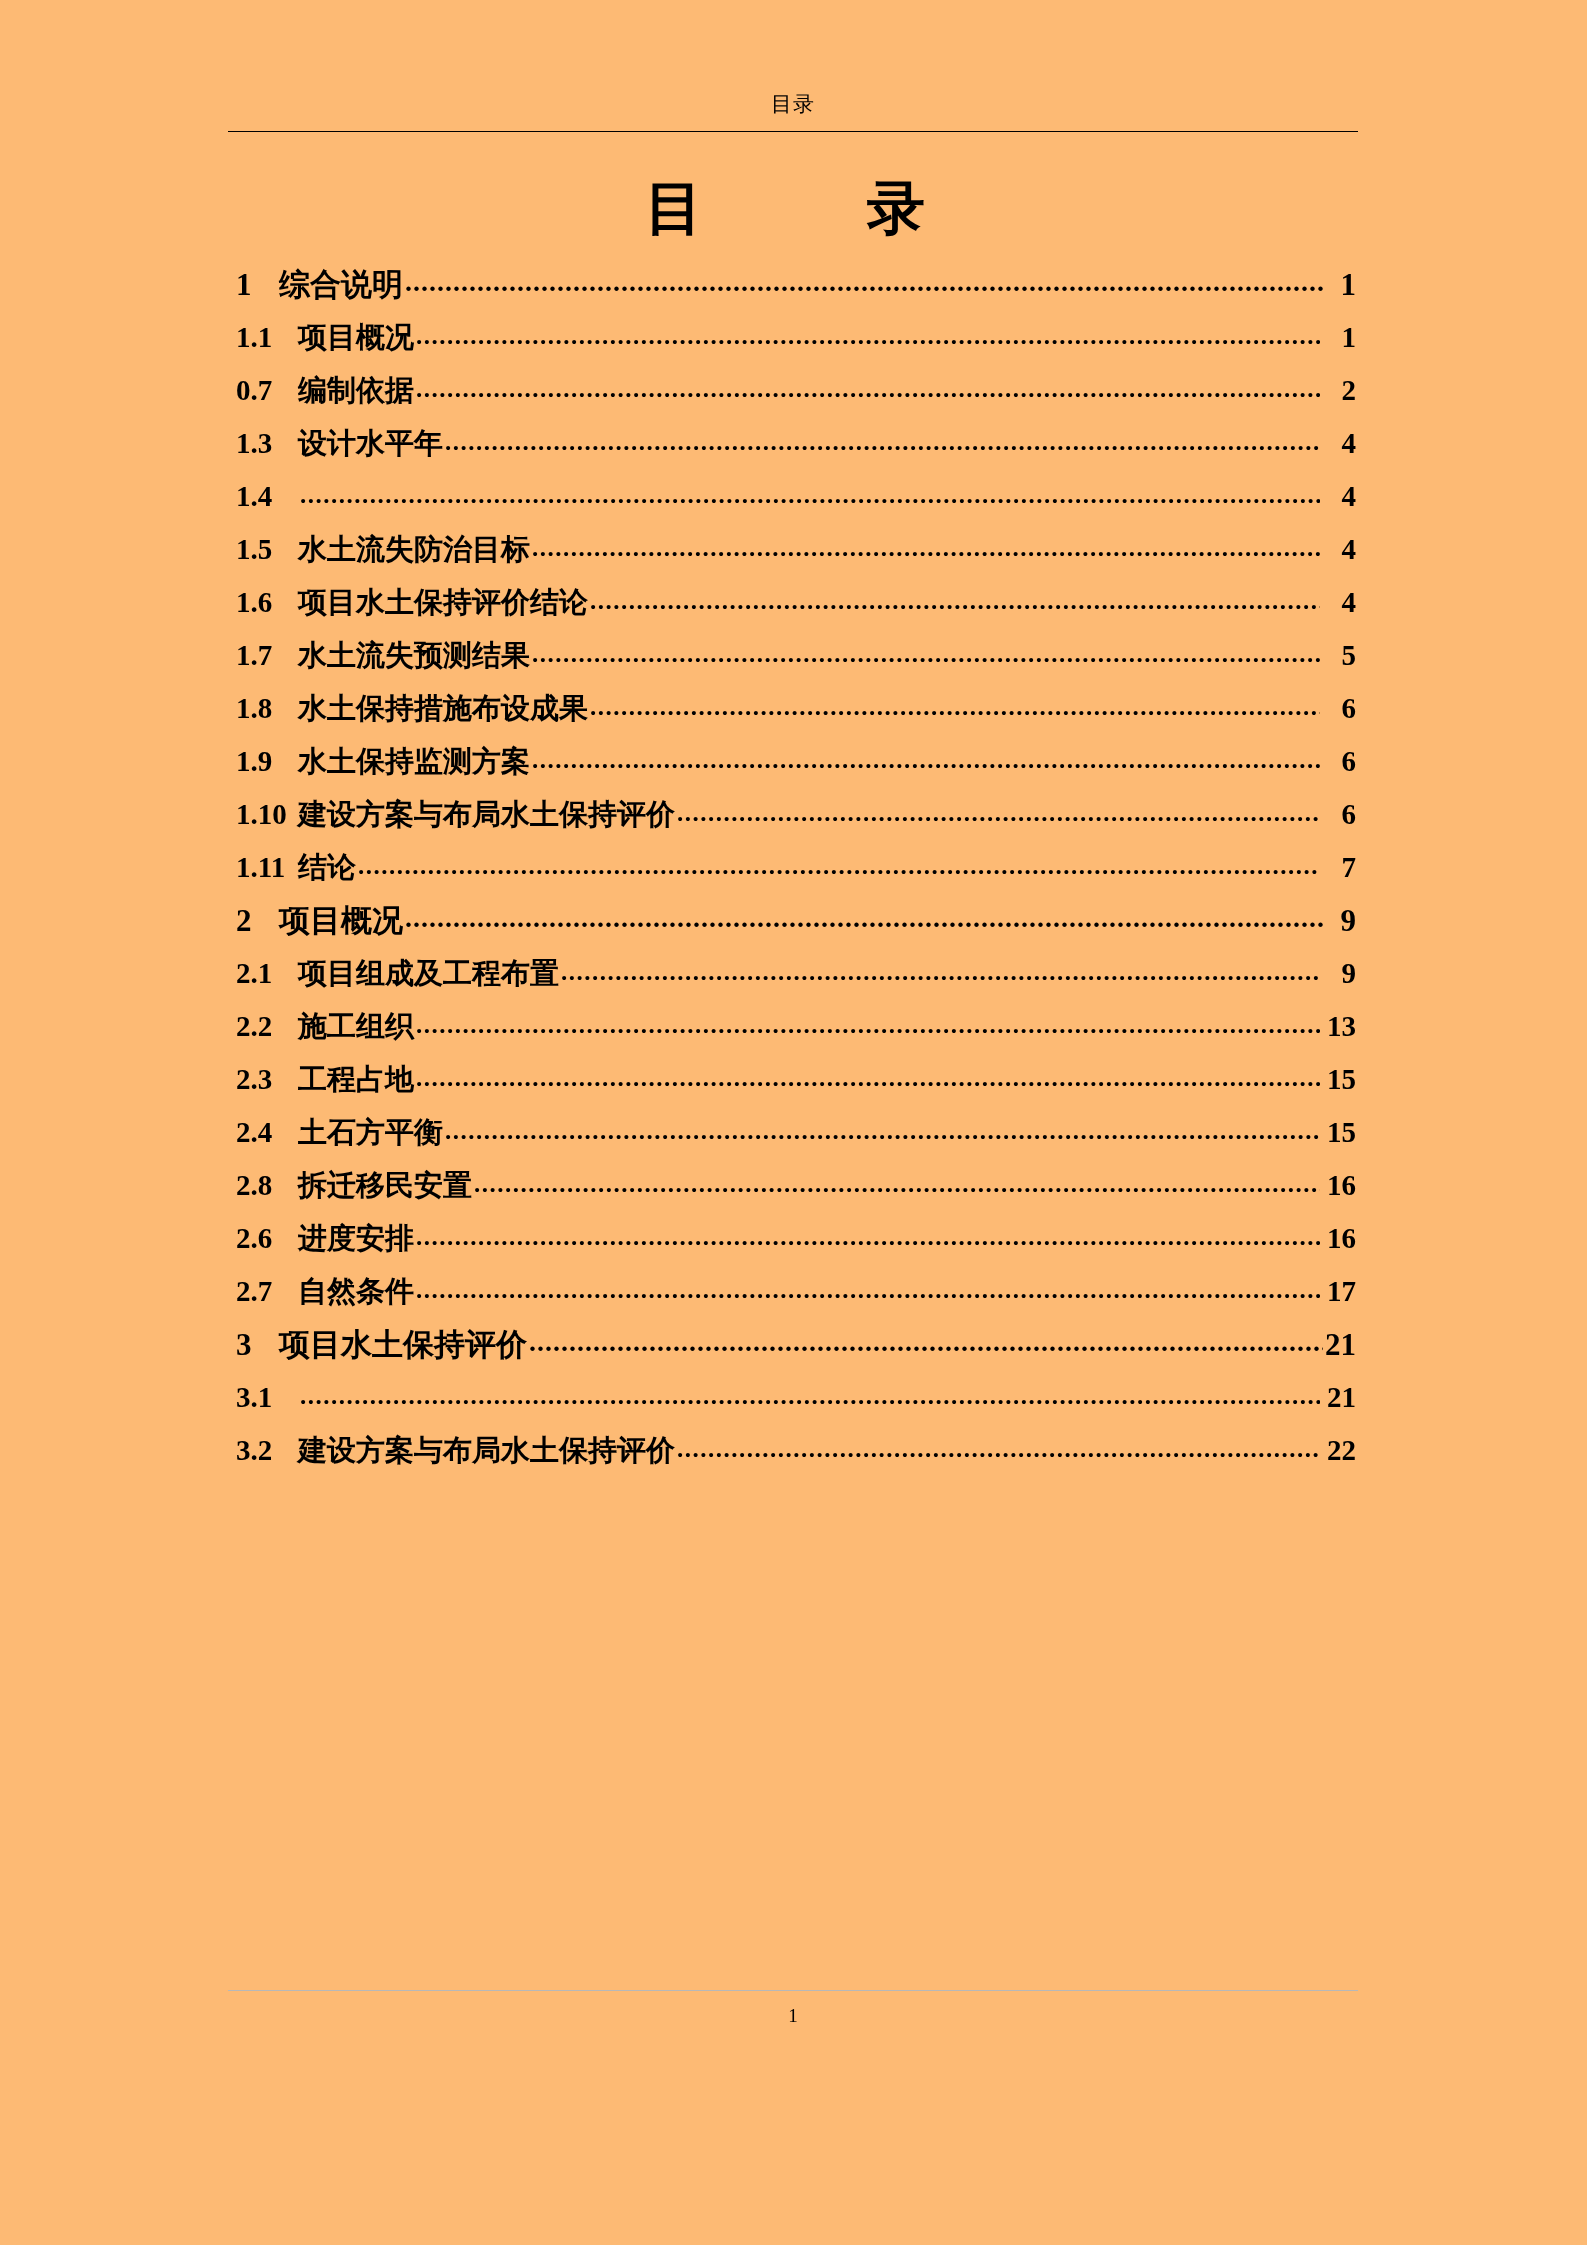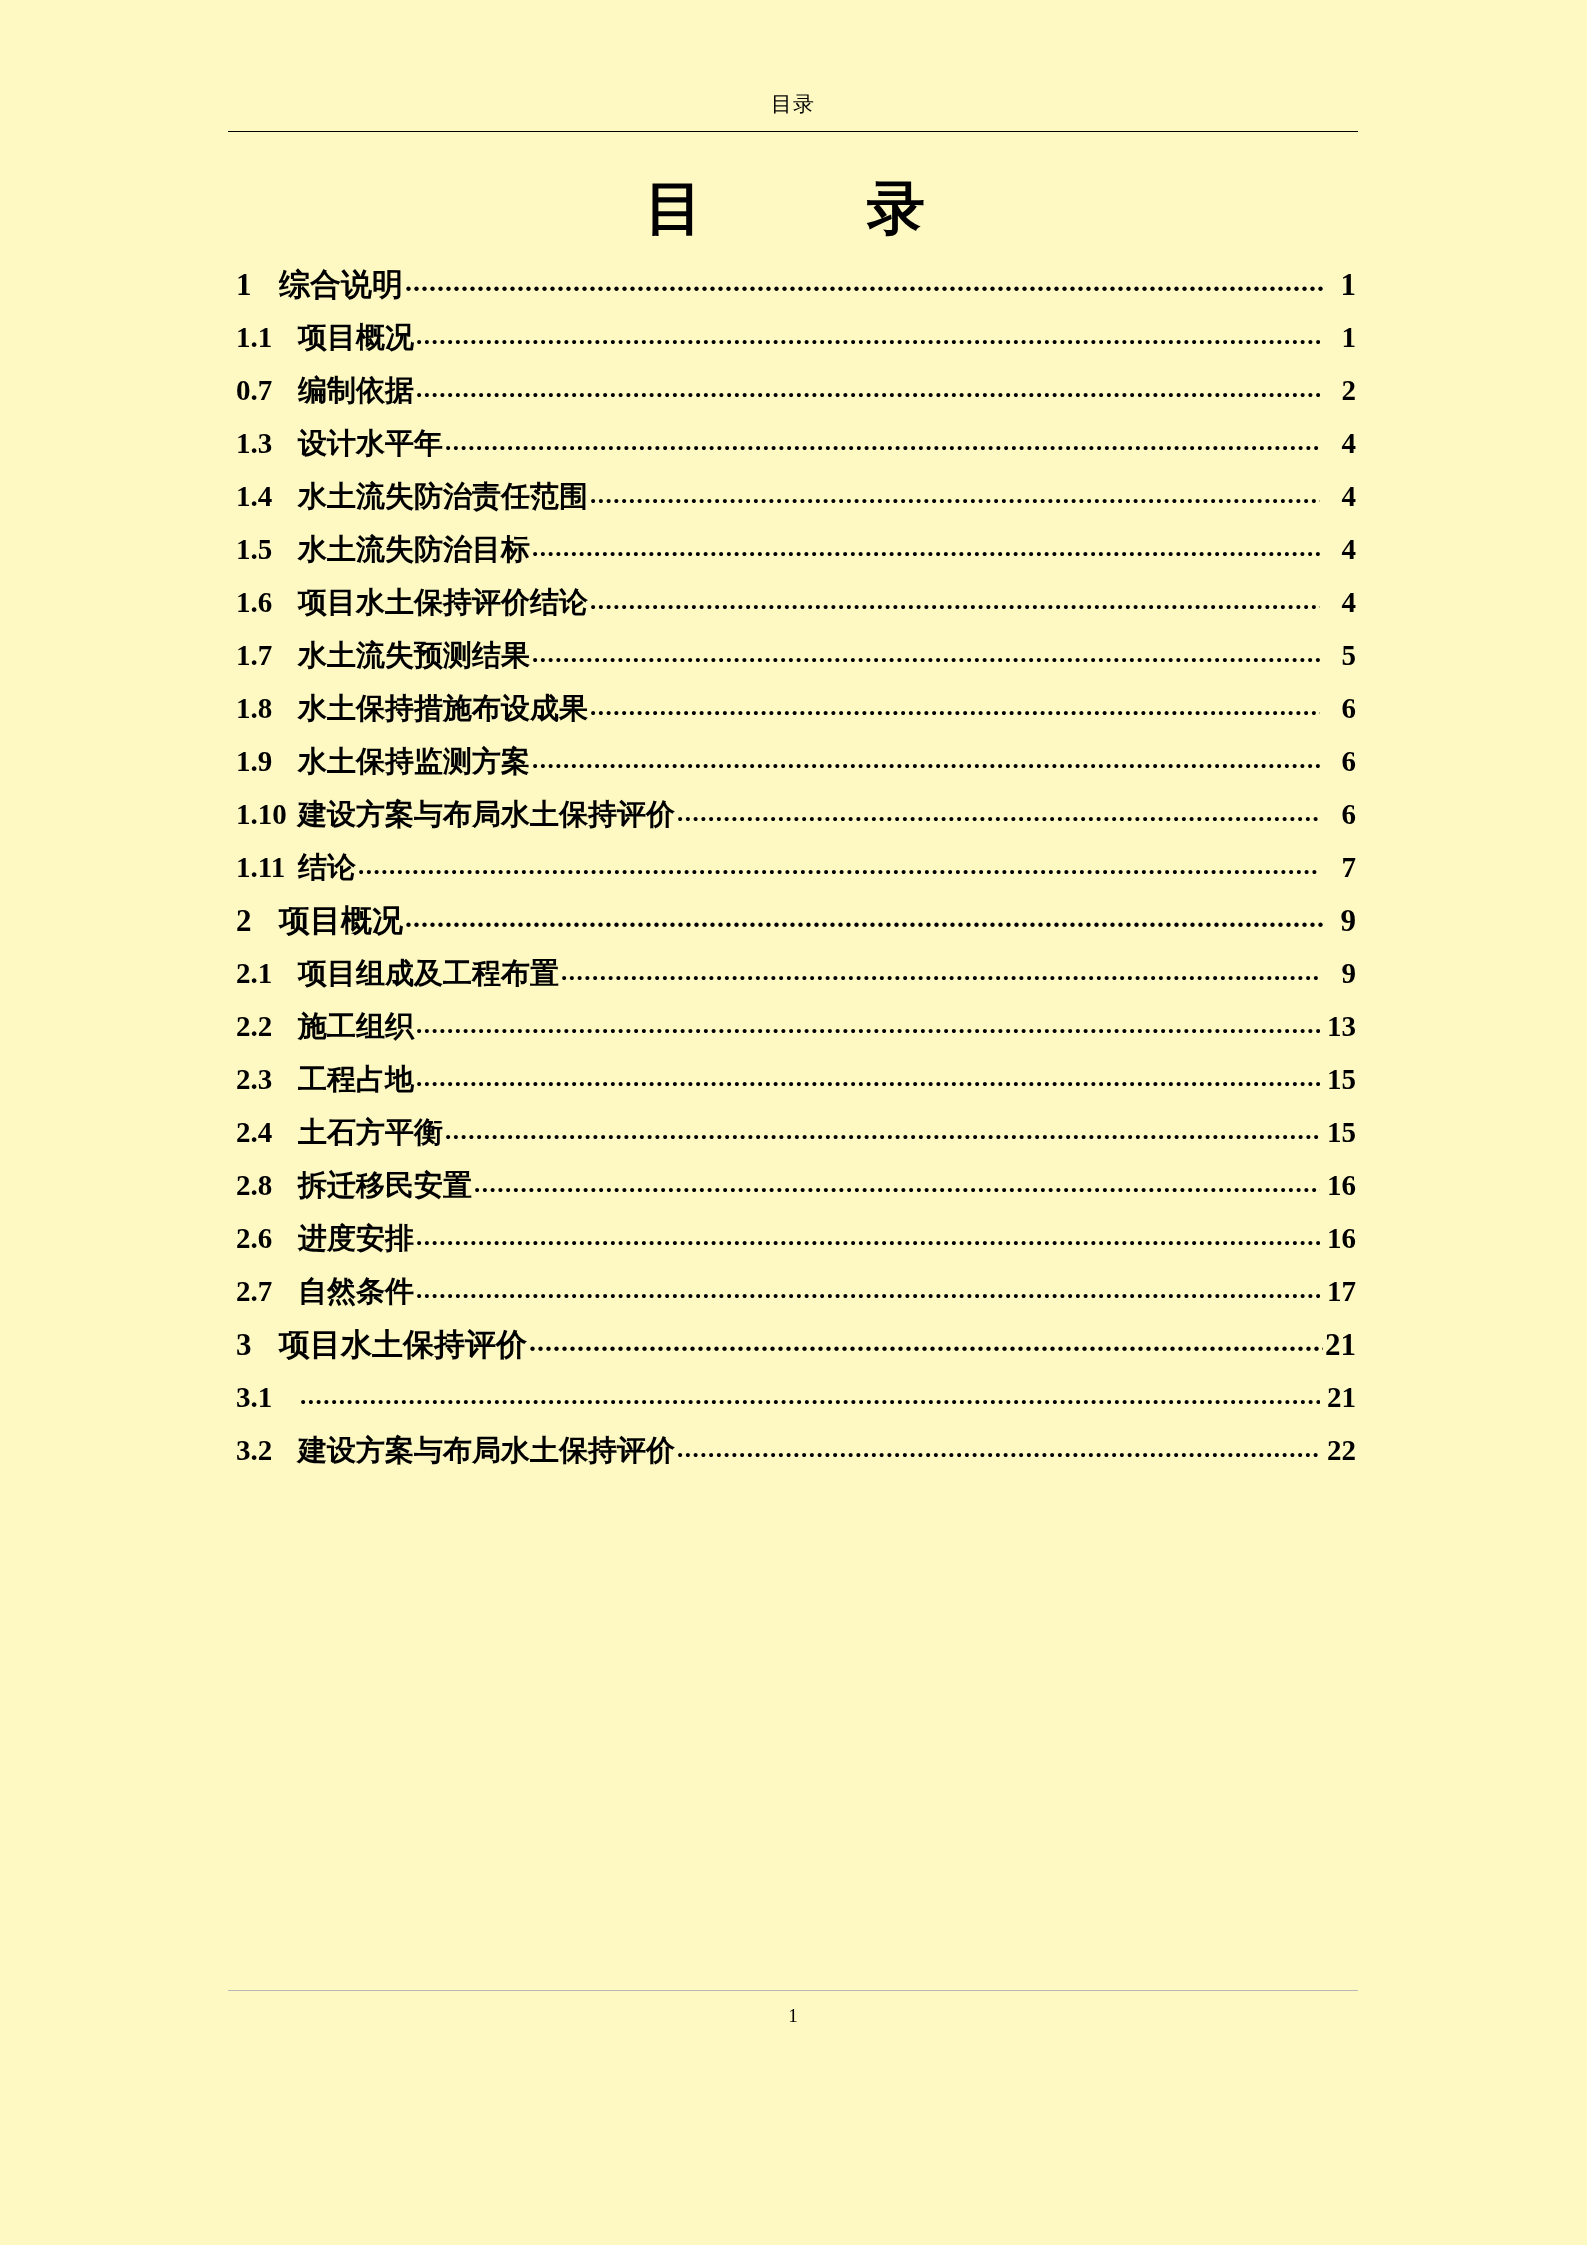--- a/index.html
+++ b/index.html
@@ -14,21 +14,21 @@
     color: #000000;
     position: relative;
     overflow: hidden;
   }
   .page {
     position: absolute;
     left: 0;
     top: 0;
     width: 1587px;
     height: 2245px;
-    background: #fef9c3;
+    background: #fdba74;
   }
 
   
   .header-zone {
     position: absolute;
     left: 228px;
     top: 90px;
     width: 1130px;
   }
   .header-text {
@@ -175,21 +175,20 @@
 
     <div class="toc-row lvl2">
       <span class="toc-num">1.3</span>
       <span class="toc-label">设计水平年</span>
       <span class="toc-leader"></span>
       <span class="toc-page">4</span>
     </div>
 
     <div class="toc-row lvl2">
       <span class="toc-num">1.4</span>
-      <span class="toc-label">水土流失防治责任范围</span>
       <span class="toc-leader"></span>
       <span class="toc-page">4</span>
     </div>
 
     <div class="toc-row lvl2">
       <span class="toc-num">1.5</span>
       <span class="toc-label">水土流失防治目标</span>
       <span class="toc-leader"></span>
       <span class="toc-page">4</span>
     </div>

